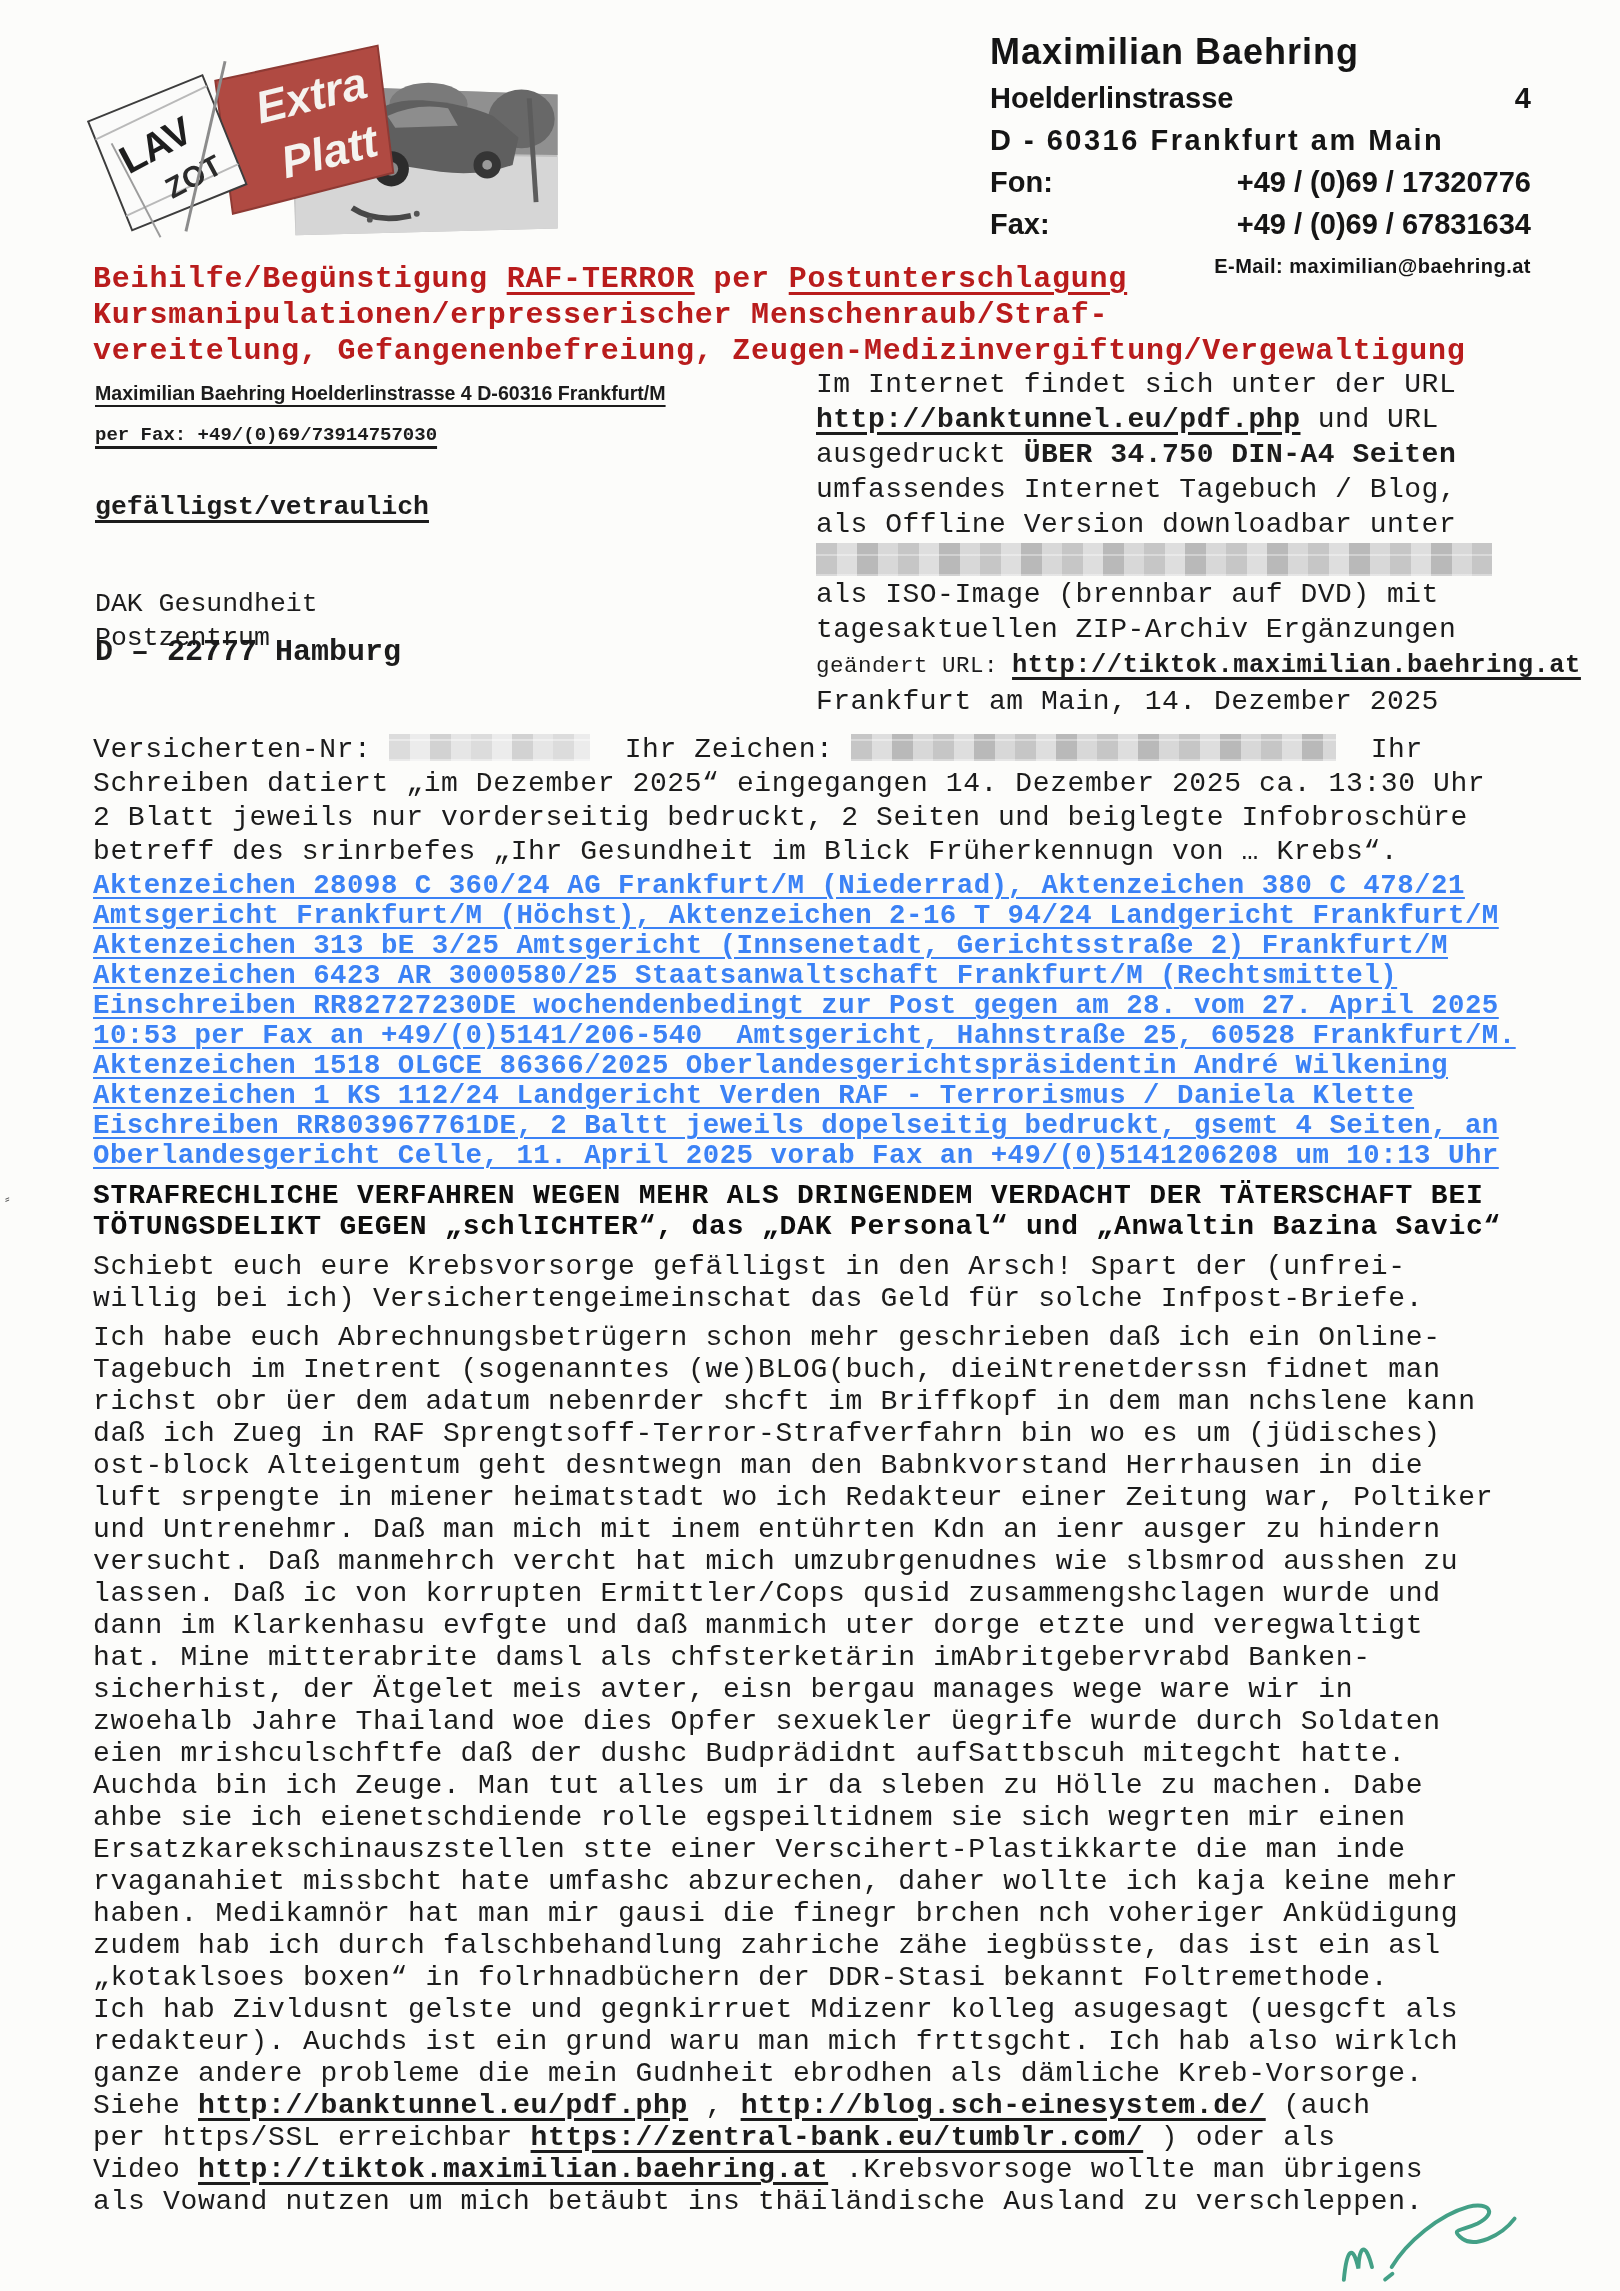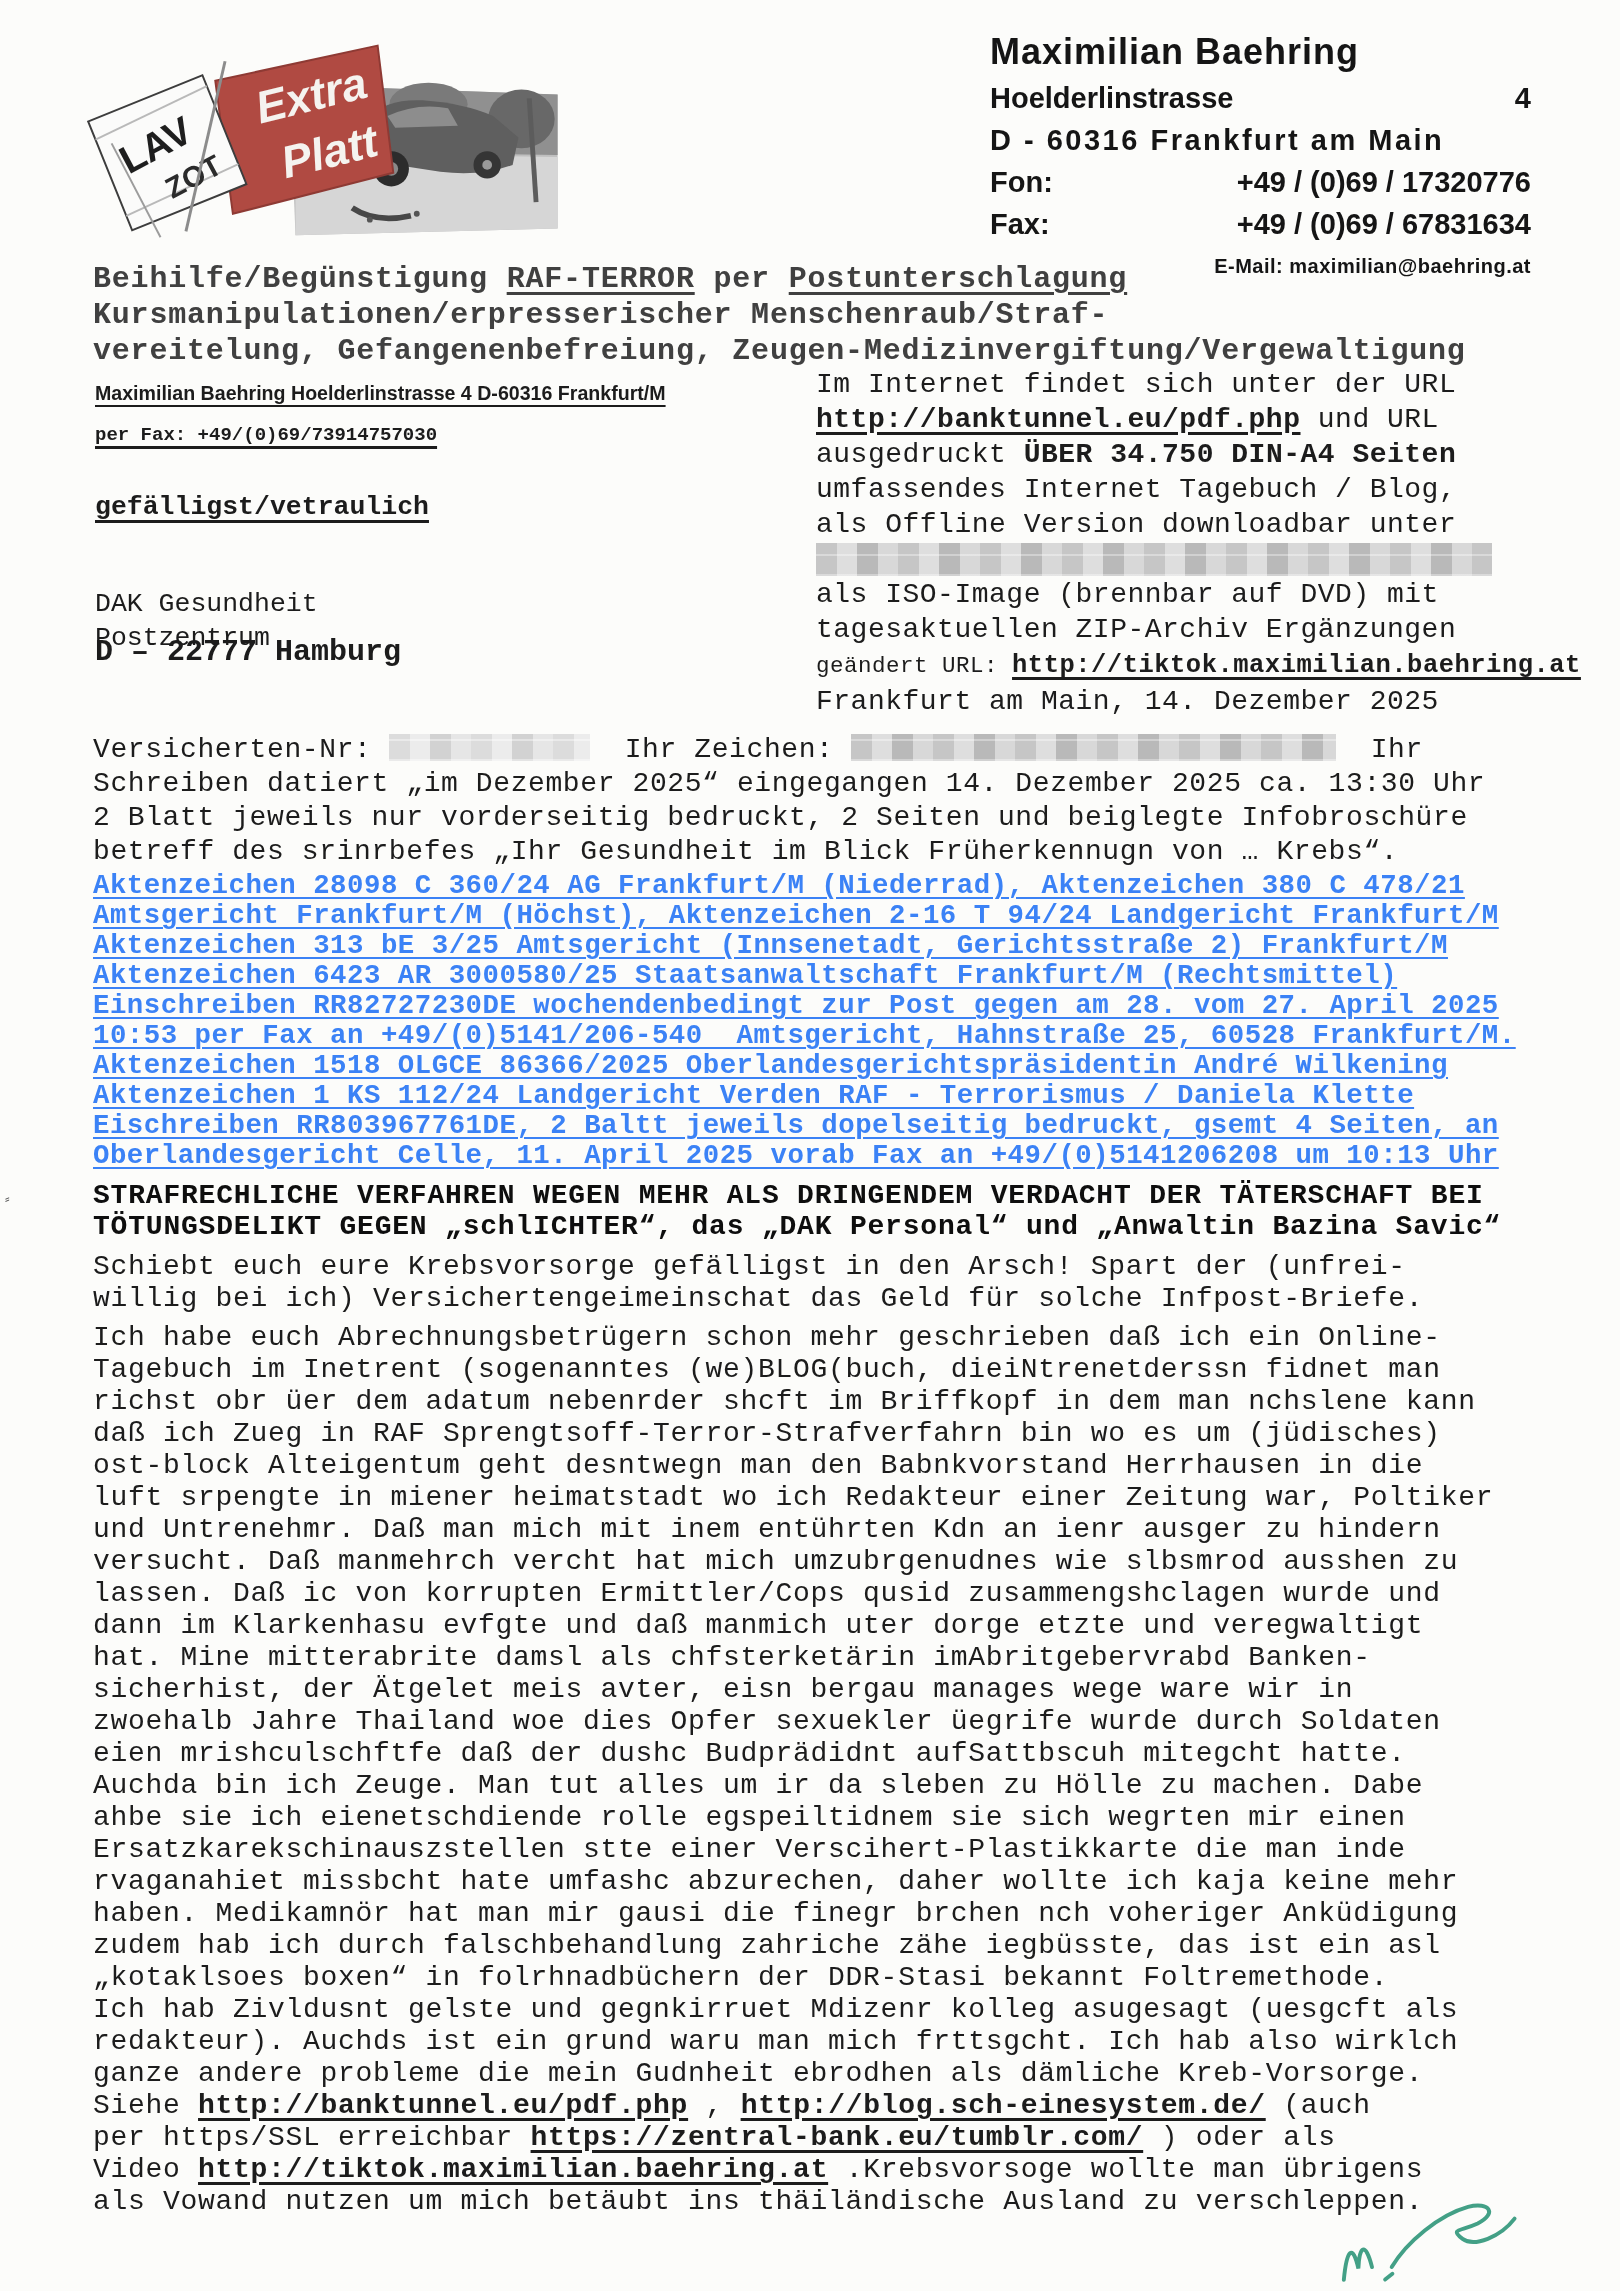--- a/index.html
+++ b/index.html
@@ -13,21 +13,21 @@
   .hdr{position:absolute; left:990px; top:25.5px; width:541px;
        font-family:"Liberation Sans","DejaVu Sans",sans-serif; font-weight:700; color:#151515;}
   .hdr-name{font-size:36px; line-height:51px; letter-spacing:1px; white-space:nowrap;}
   .hline{font-size:29px; line-height:42px; white-space:nowrap;gap:12px;}
   .flexline{display:flex; justify-content:space-between;}
   .cityline{letter-spacing:2.5px;}
   .emailline{font-size:20px; text-align:right; letter-spacing:0.5px;}
   
   .clip{position:absolute; left:76px; top:25.5px;}
   
-  .subject{position:absolute; left:93px; top:261px; font-weight:700; color:#404040;}
+  .subject{position:absolute; left:93px; top:261px; font-weight:700; color:#b91c1c;}
   .subject .line{font-size:30px; line-height:36px; letter-spacing:0.8px; white-space:pre;}
   
   .sender{position:absolute; left:95px; top:382px;
           font-family:"Liberation Sans","DejaVu Sans",sans-serif; font-weight:700; font-size:19.6px;
           text-decoration:underline; text-decoration-thickness:2px; text-underline-offset:4.9px; white-space:nowrap;}
   .faxline{position:absolute; left:95px; top:424px; font-weight:700; font-size:19px;
            text-decoration:underline; text-decoration-thickness:2.5px; text-underline-offset:5.9px; white-space:nowrap;}
   .conf{position:absolute; left:95px; top:492px; font-weight:700; font-size:26.5px;
         text-decoration:underline; text-decoration-thickness:2.5px; text-underline-offset:5.9px; white-space:nowrap;}
   .addr{position:absolute; left:95px; top:547px; font-size:26.5px;margin-top:40px;}

